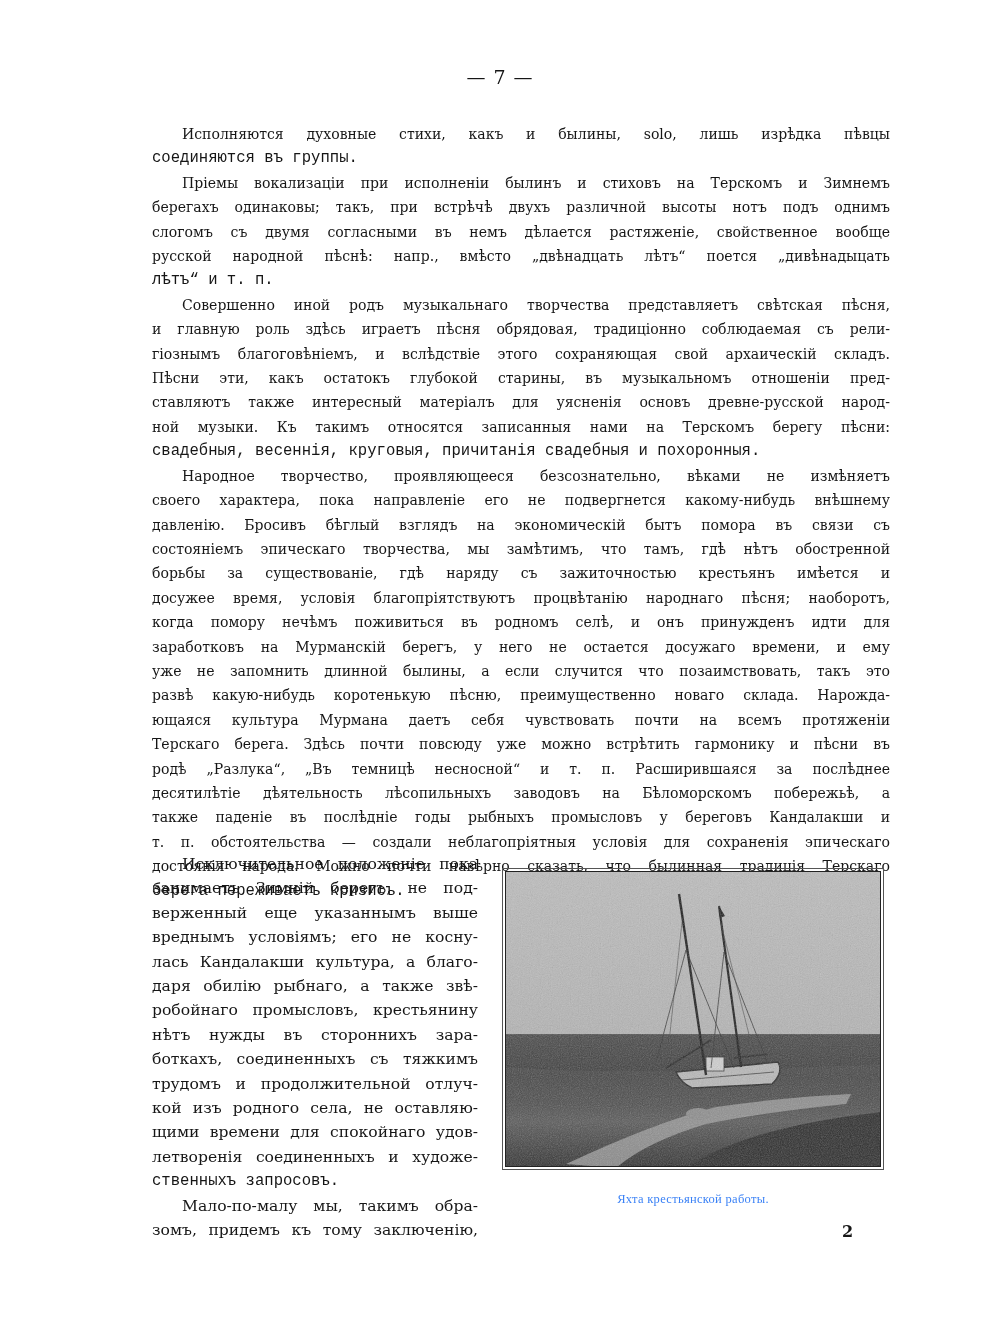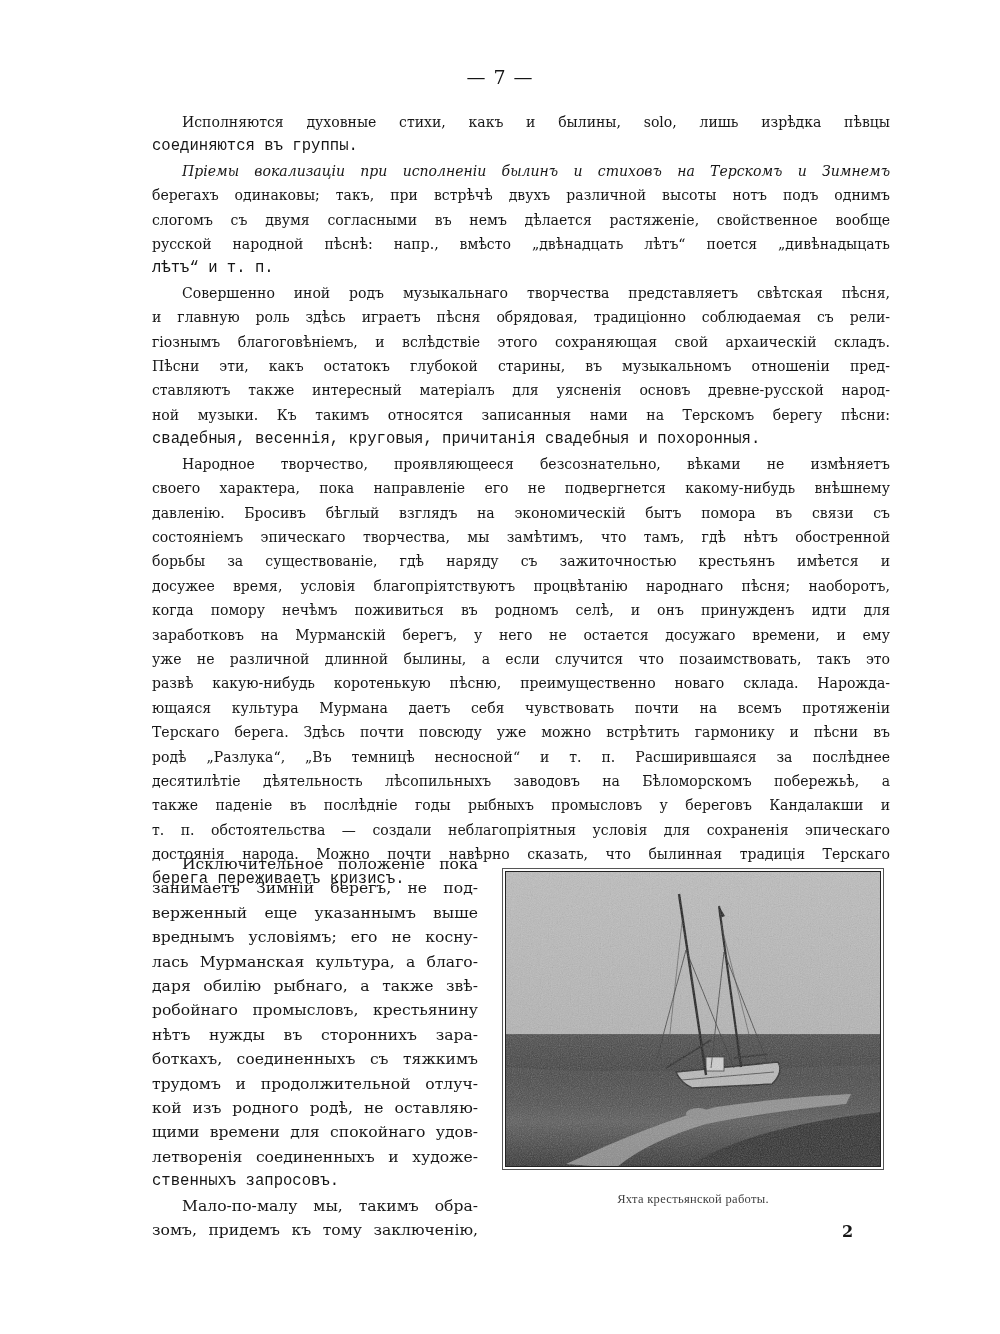--- a/index.html
+++ b/index.html
@@ -10,99 +10,99 @@
     font-family: "DejaVu Serif", "Liberation Serif", serif;
     color: #161616;
   }
   .page-number-top {
     position: absolute; top: 66px; left: 0; width: 1000px;
     text-align: center; font-size: 19px; letter-spacing: 1px;
   }
   .text-block {
     position: absolute; left: 152px; width: 738px;
     font-size: 15.6px; line-height: 24.4px;
-    text-align: justify; font-stretch: condensed;
+    text-align: justify; font-stretch: condensed; margin-top: 12px;
   }
   .line { display: block; text-align: justify; text-align-last: justify; white-space: nowrap; }
   .line.last { text-align-last: left; font-family: Liberation Mono, monospace; }
   .main { top: 110px; }
   .narrow { position: absolute; left: 152px; top: 852px; width: 326px;
     font-size: 15.6px; line-height: 24.4px; }
   .photo-wrap { position: absolute; left: 505px; top: 871px; width: 376px; height: 296px; }
   .photo {
     position: absolute; inset: 0;
     border: 1px solid #222;
     outline: 1px solid #555; outline-offset: 2px;
     background:
       linear-gradient(180deg, #bdbdbd 0%, #b4b4b4 55%, #4a4a4a 55.3%, #3e3e3e 70%, #5a5a5a 85%, #333 100%);
     overflow: hidden;
   }
   .photo svg { position: absolute; inset: 0; }
   .caption {
     position: absolute; left: 505px; top: 1192px; width: 376px;
     text-align: center; font-size: 12.5px; letter-spacing: 0.3px;
-    font-family: "Liberation Serif", serif; color: #404040;
+    font-family: "Liberation Serif", serif; color: #3b82f6;
   }
   .sheet-number {
     position: absolute; left: 842px; top: 1222px;
     font-size: 16px; font-weight: bold;
   }
 </style>
 </head>
 <body>
 
 <div class="page-number-top">— 7 —</div>
 
 <div class="text-block main" id="main-text">
     <span class="line" style="padding-left: 30px;">Исполняются духовные стихи, какъ и былины, solo, лишь изрѣдка пѣвцы</span>
     <span class="line last">соединяются въ группы.</span>
-    <span class="line" style="padding-left: 30px; font-style: italic;">Пріемы вокализаціи при исполненіи былинъ и стиховъ на Терскомъ и Зимнемъ</span>
+    <span class="line" style="padding-left: 30px;">Пріемы вокализаціи при исполненіи былинъ и стиховъ на Терскомъ и Зимнемъ</span>
     <span class="line">берегахъ одинаковы; такъ, при встрѣчѣ двухъ различной высоты нотъ подъ однимъ</span>
     <span class="line">слогомъ съ двумя согласными въ немъ дѣлается растяженіе, свойственное вообще</span>
     <span class="line">русской народной пѣснѣ: напр., вмѣсто „двѣнадцать лѣтъ“ поется „дивѣнадыцать</span>
     <span class="line last">лѣтъ“ и т. п.</span>
     <span class="line" style="padding-left: 30px;">Совершенно иной родъ музыкальнаго творчества представляетъ свѣтская пѣсня,</span>
     <span class="line">и главную роль здѣсь играетъ пѣсня обрядовая, традиціонно соблюдаемая съ рели-</span>
     <span class="line">гіознымъ благоговѣніемъ, и вслѣдствіе этого сохраняющая свой архаическій складъ.</span>
     <span class="line">Пѣсни эти, какъ остатокъ глубокой старины, въ музыкальномъ отношеніи пред-</span>
     <span class="line">ставляютъ также интересный матеріалъ для уясненія основъ древне-русской народ-</span>
     <span class="line">ной музыки. Къ такимъ относятся записанныя нами на Терскомъ берегу пѣсни:</span>
     <span class="line last">свадебныя, весеннія, круговыя, причитанія свадебныя и похоронныя.</span>
     <span class="line" style="padding-left: 30px;">Народное творчество, проявляющееся безсознательно, вѣками не измѣняетъ</span>
     <span class="line">своего характера, пока направленіе его не подвергнется какому-нибудь внѣшнему</span>
     <span class="line">давленію. Бросивъ бѣглый взглядъ на экономическій бытъ помора въ связи съ</span>
     <span class="line">состояніемъ эпическаго творчества, мы замѣтимъ, что тамъ, гдѣ нѣтъ обостренной</span>
     <span class="line">борьбы за существованіе, гдѣ наряду съ зажиточностью крестьянъ имѣется и</span>
     <span class="line">досужее время, условія благопріятствуютъ процвѣтанію народнаго пѣсня; наоборотъ,</span>
     <span class="line">когда помору нечѣмъ поживиться въ родномъ селѣ, и онъ принужденъ идти для</span>
     <span class="line">заработковъ на Мурманскій берегъ, у него не остается досужаго времени, и ему</span>
-    <span class="line">уже не различной длинной былины, а если случится что позаимствовать, такъ это</span>
+    <span class="line">уже не запомнить длинной былины, а если случится что позаимствовать, такъ это</span>
     <span class="line">развѣ какую-нибудь коротенькую пѣсню, преимущественно новаго склада. Нарожда-</span>
     <span class="line">ющаяся культура Мурмана даетъ себя чувствовать почти на всемъ протяженіи</span>
     <span class="line">Терскаго берега. Здѣсь почти повсюду уже можно встрѣтить гармонику и пѣсни въ</span>
     <span class="line">родѣ „Разлука“, „Въ темницѣ несносной“ и т. п. Расширившаяся за послѣднее</span>
     <span class="line">десятилѣтіе дѣятельность лѣсопильныхъ заводовъ на Бѣломорскомъ побережьѣ, а</span>
     <span class="line">также паденіе въ послѣдніе годы рыбныхъ промысловъ у береговъ Кандалакши и</span>
     <span class="line">т. п. обстоятельства — создали неблагопріятныя условія для сохраненія эпическаго</span>
     <span class="line">достоянія народа. Можно почти навѣрно сказать, что былинная традиція Терскаго</span>
     <span class="line last">берега переживаетъ кризисъ.</span>
   </div>
 
 <div class="narrow" id="side-text">
     <span class="line" style="padding-left: 30px;">Исключительное положеніе пока</span>
     <span class="line">занимаетъ Зимній берегъ, не под-</span>
     <span class="line">верженный еще указаннымъ выше</span>
     <span class="line">вреднымъ условіямъ; его не косну-</span>
-    <span class="line">лась Мурманская культура, а благо-</span>
+    <span class="line">лась Кандалакши культура, а благо-</span>
     <span class="line">даря обилію рыбнаго, а также звѣ-</span>
     <span class="line">робойнаго промысловъ, крестьянину</span>
     <span class="line">нѣтъ нужды въ стороннихъ зара-</span>
     <span class="line">боткахъ, соединенныхъ съ тяжкимъ</span>
     <span class="line">трудомъ и продолжительной отлуч-</span>
-    <span class="line">кой изъ родного родѣ, не оставляю-</span>
+    <span class="line">кой изъ родного села, не оставляю-</span>
     <span class="line">щими времени для спокойнаго удов-</span>
     <span class="line">летворенія соединенныхъ и художе-</span>
     <span class="line last">ственныхъ запросовъ.</span>
     <span class="line" style="padding-left: 30px;">Мало-по-малу мы, такимъ обра-</span>
     <span class="line">зомъ, придемъ къ тому заключенію,</span>
   </div>
 
 <div class="photo-wrap">
   <div class="photo">
     <svg width="376" height="296" viewBox="0 0 376 296">

